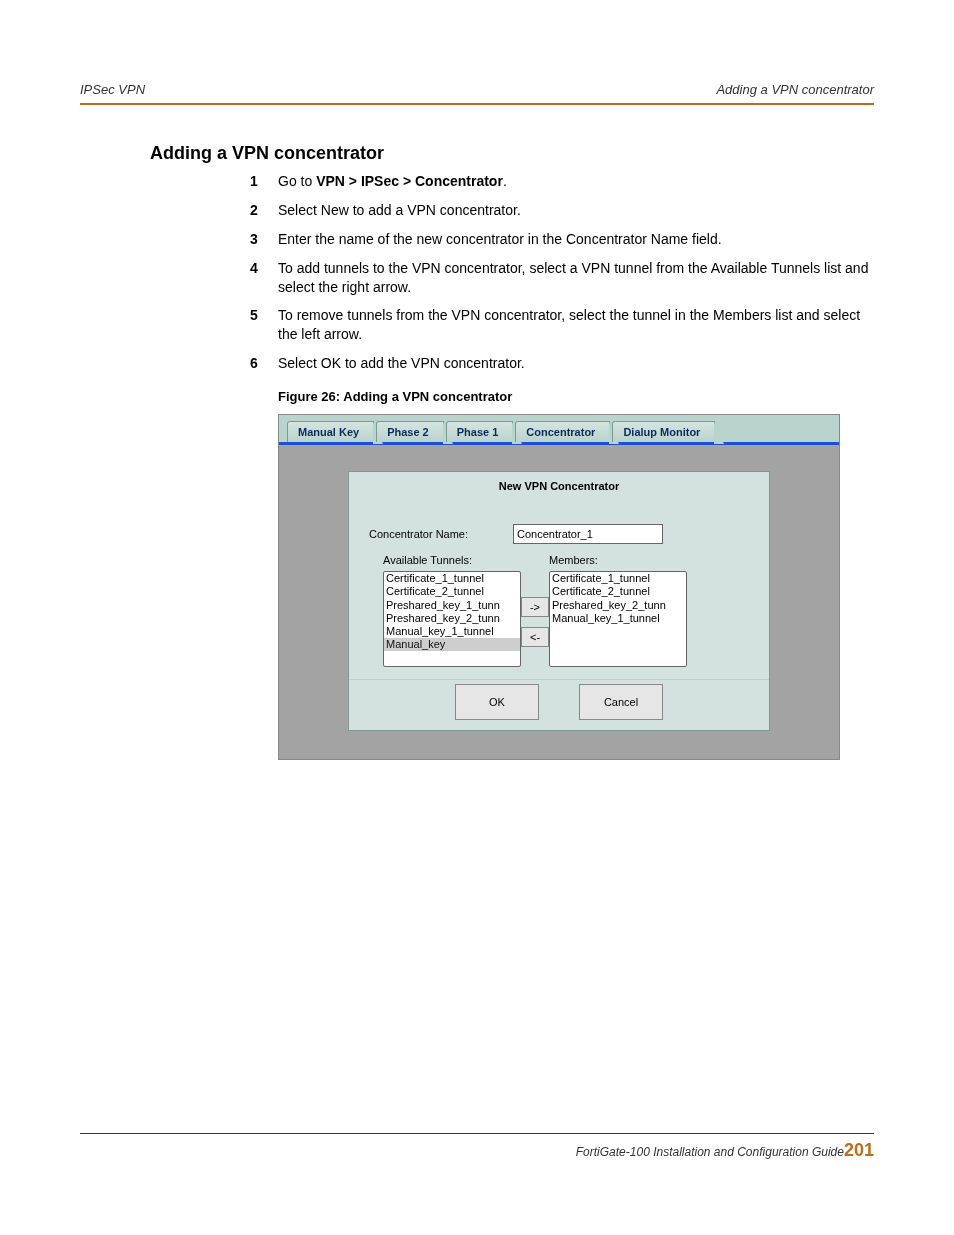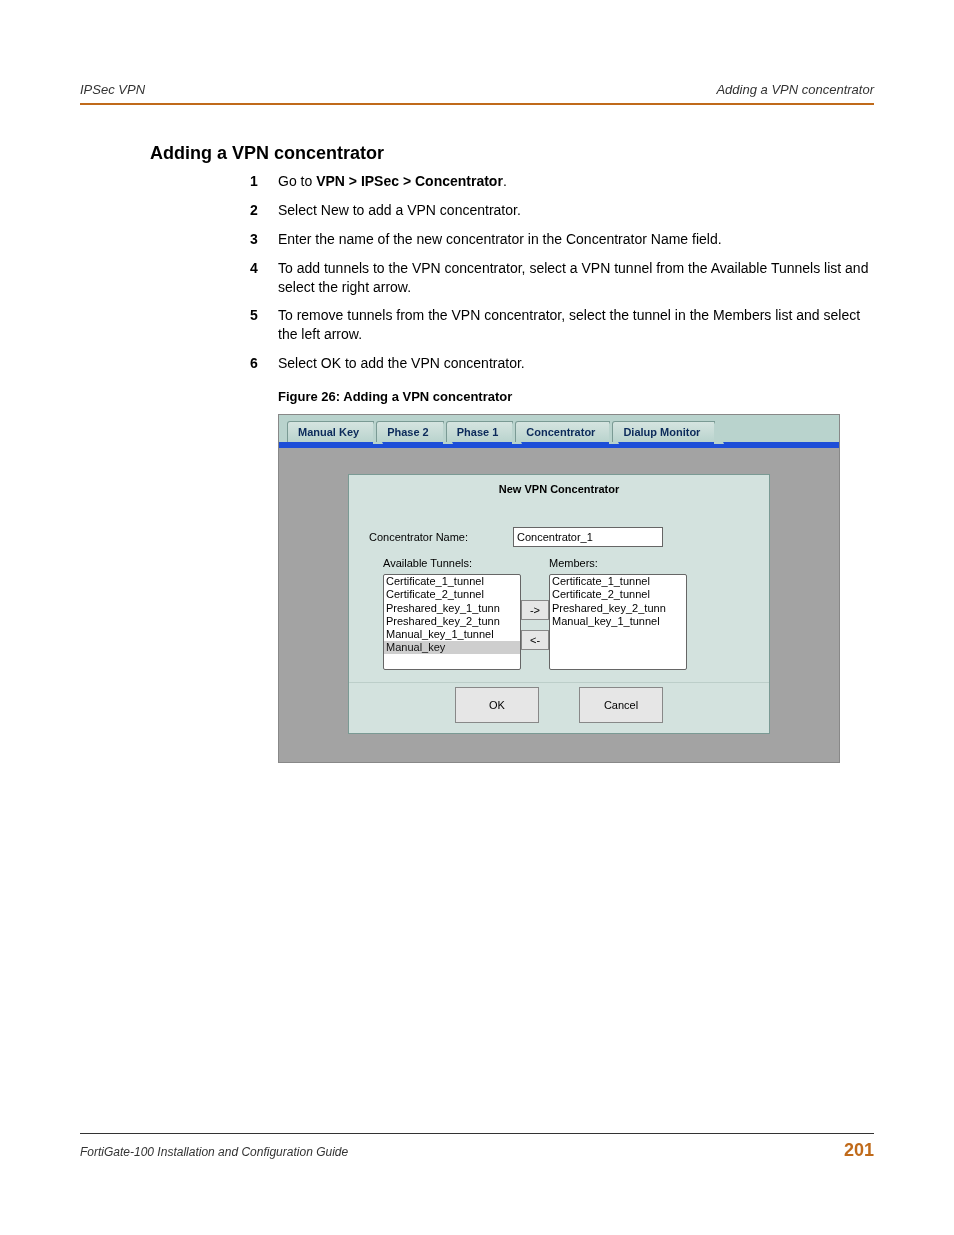--- a/index.html
+++ b/index.html
@@ -75,21 +75,21 @@
     border: 1px solid #888;
     font-family: Verdana, Geneva, sans-serif;
     font-size: 11px;
     color: #000;
   }
   .tabrow {
     display: flex;
     align-items: flex-start;
     padding: 6px 6px 0 8px;
     gap: 2px;
-    border-bottom: 6px solid #1d4ed8;
+    border-bottom: 3px solid #1d4ed8;
   }
   .tab {
     position: relative;
     padding: 4px 14px 4px 10px;
     font-weight: bold;
     color: #0b2a5a;
     font-size: 11px;
     background: linear-gradient(180deg,#d5e4e0,#b9d3cd);
     border: 1px solid #7a9a94;
     border-bottom: none;
@@ -189,21 +189,21 @@
   }
 
   .footer {
     position: absolute;
     left: 80px;
     right: 80px;
     bottom: 74px;
     border-top: 1px solid #333;
     padding-top: 6px;
     display: flex;
-    justify-content: space-between;
+    justify-content: flex-end;
     align-items: baseline;
   }
   .footer .guide {
     font-style: italic;
     font-size: 12px;
     color: #333;
   }
   .footer .pnum {
     font-size: 18px;
     font-weight: bold;

